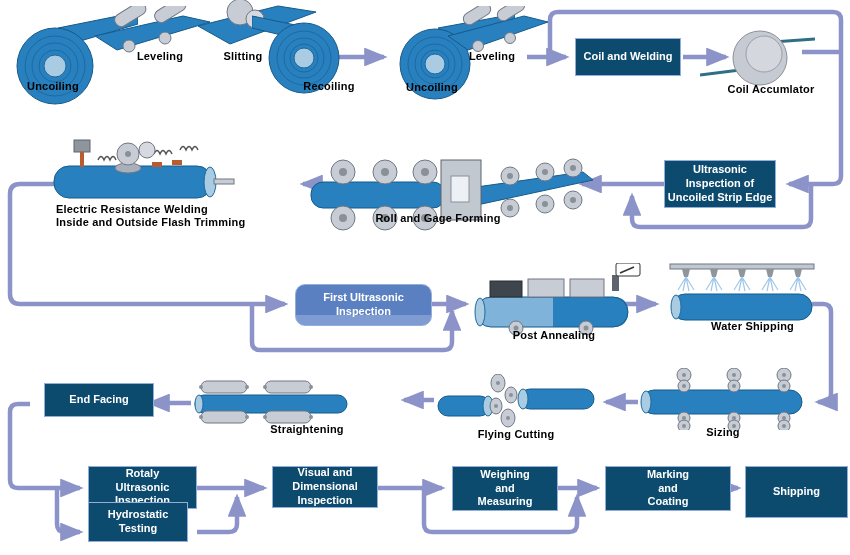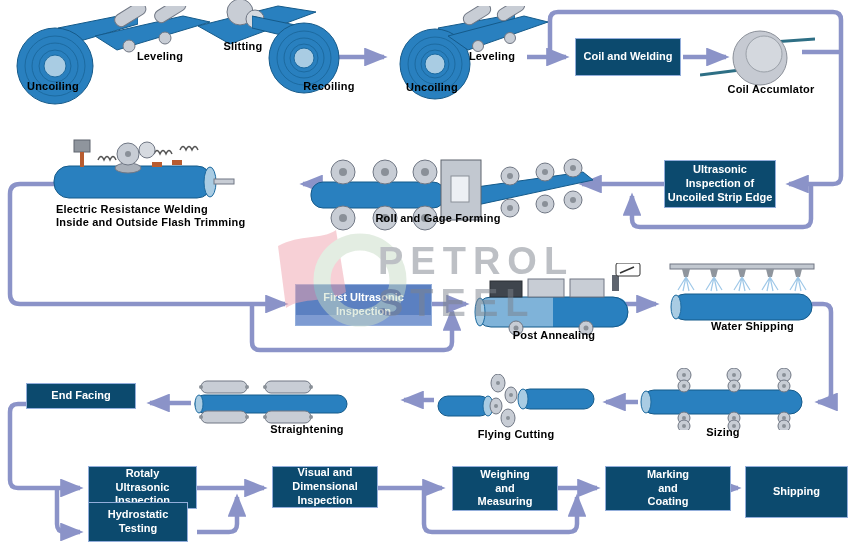--- a/index.html
+++ b/index.html
@@ -4,21 +4,21 @@
 <style>
   html,body{margin:0;padding:0;background:#fff;}
   #canvas{position:relative;width:850px;height:555px;background:#fff;overflow:hidden;
           font-family:"Liberation Sans",sans-serif;}
   .lines{position:absolute;left:0;top:0;z-index:1;}
   .icon{position:absolute;z-index:2;}
   .box{position:absolute;z-index:3;background:#0c4a6e;border:1px solid #93aedb;
        color:#fff;font-weight:bold;font-size:11px;line-height:1.25;
        display:flex;align-items:center;justify-content:center;text-align:center;
        white-space:pre-line;box-sizing:border-box;}
-  .box.banded{background:linear-gradient(#5b80c1 0 76%,#7e9bd2 76% 100%);}
+  .box.banded{background:linear-gradient(#5b80c1 0 76%,#7e9bd2 76% 100%);border-radius:10px;}
   .lbl{position:absolute;z-index:4;color:#000;font-weight:bold;font-size:11px;
        line-height:1.15;text-align:center;white-space:pre-line;letter-spacing:.2px;}
   .lbl.left{text-align:left;}
   .logo{position:absolute;left:276px;top:226px;width:330px;height:115px;z-index:5;
         opacity:.5;pointer-events:none;}
   .logo-text{position:absolute;left:102px;color:#7d838c;font-weight:bold;
              font-size:38px;letter-spacing:7px;line-height:1;}
   .logo-text.l1{top:16px;}
   .logo-text.l2{top:58px;}
 </style>
@@ -290,55 +290,47 @@
         <circle cx="118" cy="37" r="2"></circle>
     </g>
   </svg>
 
   <div class="box" style="left:575px;top:38px;width:106px;height:38px">Coil and Welding</div>
   <div class="box" style="left:664px;top:160px;width:112px;height:48px">Ultrasonic
 Inspection of
 Uncoiled Strip Edge</div>
   <div class="box banded" style="left:295px;top:284px;width:137px;height:42px">First Ultrasonic
 Inspection</div>
-  <div class="box" style="left:26px;top:383px;width:110px;height:26px">End Facing</div>
+  <div class="box" style="left:44px;top:383px;width:110px;height:34px">End Facing</div>
   <div class="box" style="left:88px;top:466px;width:109px;height:43px">Rotaly
 Ultrasonic
 Inspection</div>
   <div class="box" style="left:88px;top:502px;width:100px;height:40px">Hydrostatic
 Testing</div>
   <div class="box" style="left:272px;top:466px;width:106px;height:42px">Visual and
 Dimensional
 Inspection</div>
   <div class="box" style="left:452px;top:466px;width:106px;height:45px">Weighing
 and
 Measuring</div>
   <div class="box" style="left:605px;top:466px;width:126px;height:45px">Marking
 and
 Coating</div>
   <div class="box" style="left:745px;top:466px;width:103px;height:52px">Shipping</div>
 
   <div class="lbl" style="left:8px;top:80px;width:90px">Uncoiling</div>
   <div class="lbl" style="left:120px;top:50px;width:80px">Leveling</div>
-  <div class="lbl" style="left:208px;top:40px;width:70px">Slitting</div>
+  <div class="lbl" style="left:208px;top:50px;width:70px">Slitting</div>
   <div class="lbl" style="left:290px;top:80px;width:78px">Recoiling</div>
   <div class="lbl" style="left:392px;top:81px;width:80px">Uncoiling</div>
   <div class="lbl" style="left:453px;top:50px;width:78px">Leveling</div>
   <div class="lbl" style="left:720px;top:83px;width:102px">Coil Accumlator</div>
   <div class="lbl left" style="left:56px;top:203px;width:210px">Electric Resistance Welding
 Inside and Outside Flash Trimming</div>
   <div class="lbl" style="left:348px;top:212px;width:180px">Roll and Gage Forming</div>
   <div class="lbl" style="left:494px;top:329px;width:120px">Post Annealing</div>
   <div class="lbl" style="left:695px;top:320px;width:115px">Water Shipping</div>
   <div class="lbl" style="left:252px;top:423px;width:110px">Straightening</div>
   <div class="lbl" style="left:462px;top:428px;width:108px">Flying Cutting</div>
   <div class="lbl" style="left:688px;top:426px;width:70px">Sizing</div>
 
-  <div class="logo">
-    <svg width="170" height="112" viewBox="0 0 170 112">
-      <path d="M2,20 C24,8 46,14 60,4 L70,66 C50,78 28,70 10,82 Z" fill="#f0a3ae"></path>
-      <circle cx="84" cy="54" r="38" fill="none" stroke="#c8dcc6" stroke-width="17"></circle>
-    </svg>
-    <div class="logo-text l1">PETROL</div>
-    <div class="logo-text l2">STEEL</div>
-  </div>
 
 </div>
 
 </body></html>

